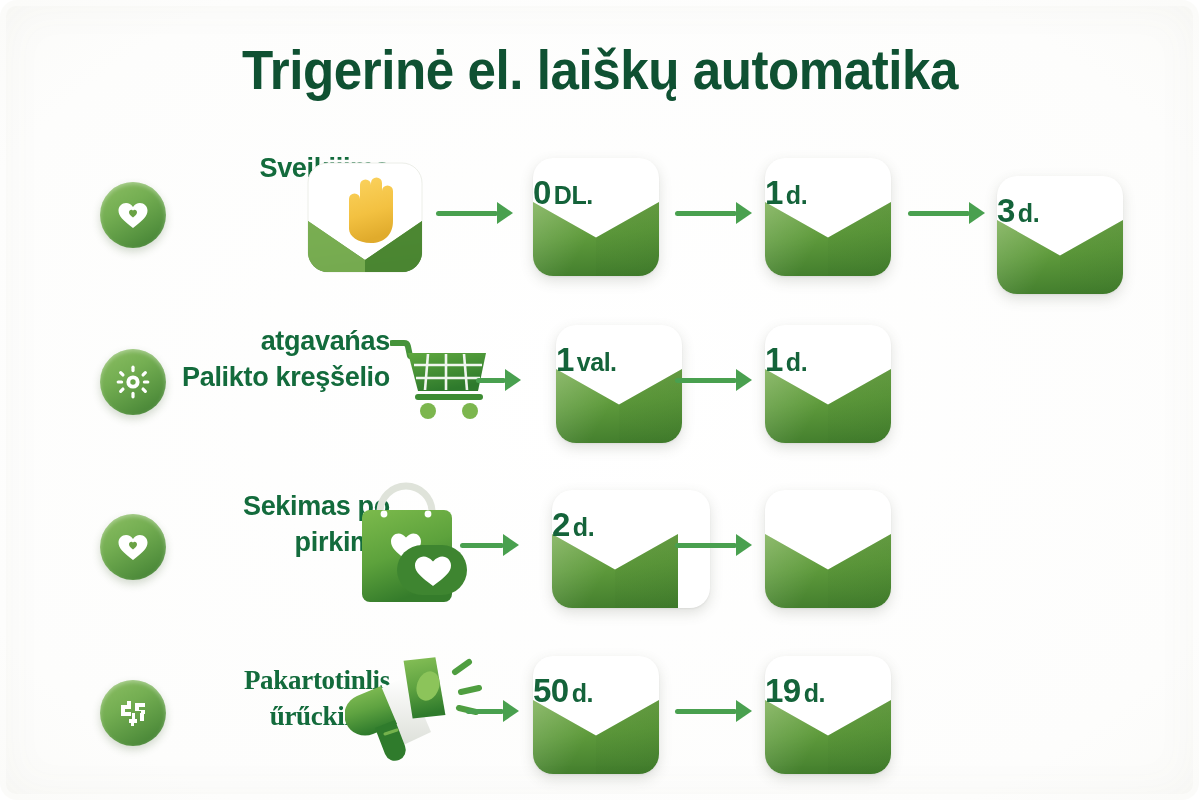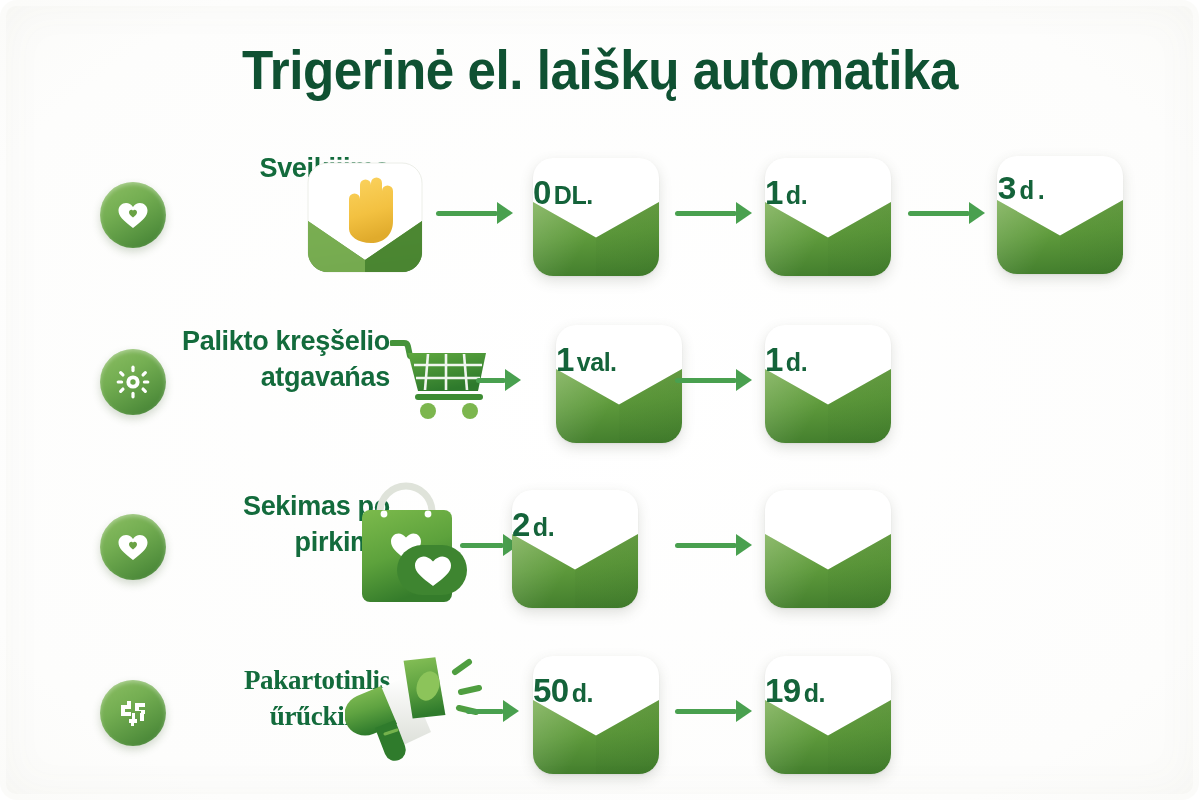--- a/index.html
+++ b/index.html
@@ -246,21 +246,21 @@
       <div class="label">
         <span class="num">1</span><span class="unit">d.</span>
       </div>
     </div>
 
     <div class="arrow" style="left:908px; top:60px;">
       <div class="shaft" style="width:62px;"></div>
       <div class="head"></div>
     </div>
 
-    <div class="env" style="left:997px; top:16px;font-family:Liberation Mono, monospace;">
+    <div class="env" style="left:997px; top:36px;">
       <div class="flapwrap">
         <div class="body"></div>
         <div class="body-shade"></div>
         <div class="body-dark"></div>
       </div>
       <div class="label">
         <span class="num">3</span><span class="unit">d.</span>
       </div>
     </div>
   </div>
@@ -278,22 +278,22 @@
           <rect x="5.2" y="6.6" width="3.2" height="6.4" rx="1.6" transform="rotate(-45 6.8 9.8)"></rect>
           <rect x="27.6" y="23" width="3.2" height="6.4" rx="1.6" transform="rotate(-45 29.2 26.2)"></rect>
           <rect x="5.2" y="23" width="3.2" height="6.4" rx="1.6" transform="rotate(45 6.8 26.2)"></rect>
           <rect x="27.6" y="6.6" width="3.2" height="6.4" rx="1.6" transform="rotate(45 29.2 9.8)"></rect>
         </g>
         <circle cx="18" cy="18" r="2.7" fill="#67a548"></circle>
       </svg>
     </div>
 
     <div class="row-label">
+      <div>atgavańas</div>
       <div>Palikto kreşšelio</div>
-      <div>atgavańas</div>
     </div>
 
     <div class="lead-icon" style="left:390px; top:28px; width:110px; height:95px;">
       <svg width="110" height="95" viewBox="0 0 110 95">
         <defs>
           <linearGradient id="cartG" x1="0" y1="0" x2="0.4" y2="1">
             <stop offset="0%" stop-color="#5fa83f"></stop>
               <stop offset="100%" stop-color="#2e7a2c"></stop>
           </linearGradient>
         </defs>
@@ -376,21 +376,21 @@
         <path d="M102 63 a25 25 0 0 1 0 50 L82 113 a25 25 0 0 1 0 -50 Z" fill="#3e8530"></path>
         <path d="M93 104 C81 95 75 90 75 83.5 C75 78.5 79 74.6 83.8 74.6 C86.6 74.6 89.4 76 93 79.4 C96.6 76 99.4 74.6 102.2 74.6 C107 74.6 111 78.5 111 83.5 C111 90 105 95 93 104 Z" fill="#ffffff"></path>
       </svg>
     </div>
 
     <div class="arrow" style="left:460px; top:60px;">
       <div class="shaft" style="width:44px;"></div>
       <div class="head"></div>
     </div>
 
-    <div class="env" style="left:512px; top:18px;">
+    <div class="env" style="left:552px; top:18px;padding-left:32px;">
       <div class="flapwrap">
         <div class="body"></div>
         <div class="body-shade"></div>
         <div class="body-dark"></div>
       </div>
       <div class="label">
         <span class="num">2</span><span class="unit">d.</span>
       </div>
     </div>
 

